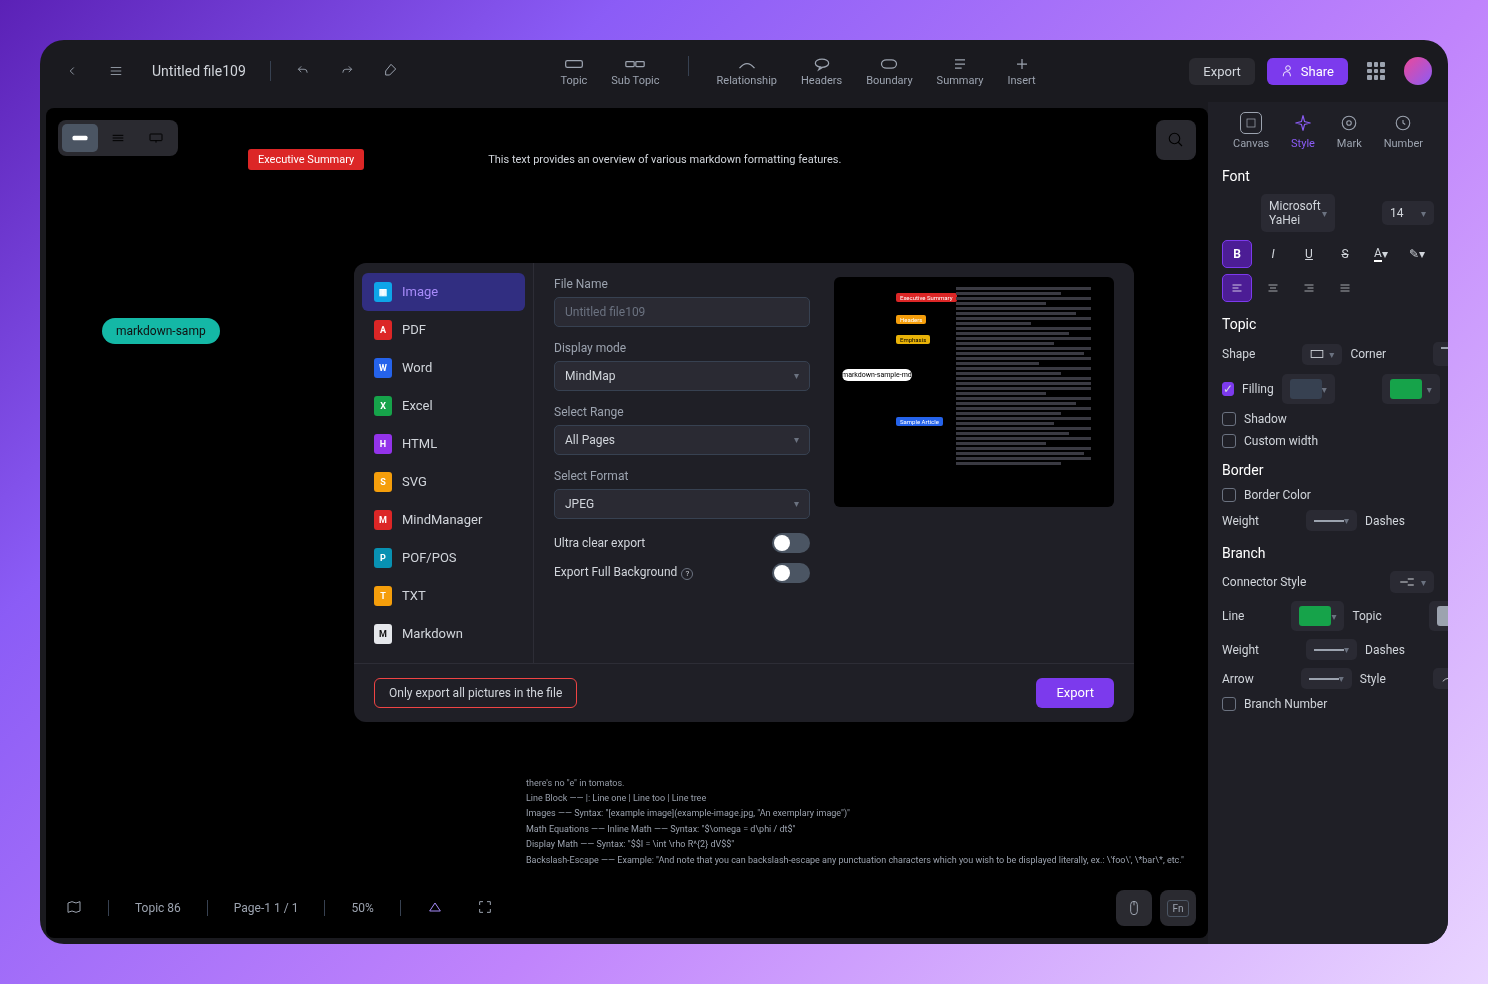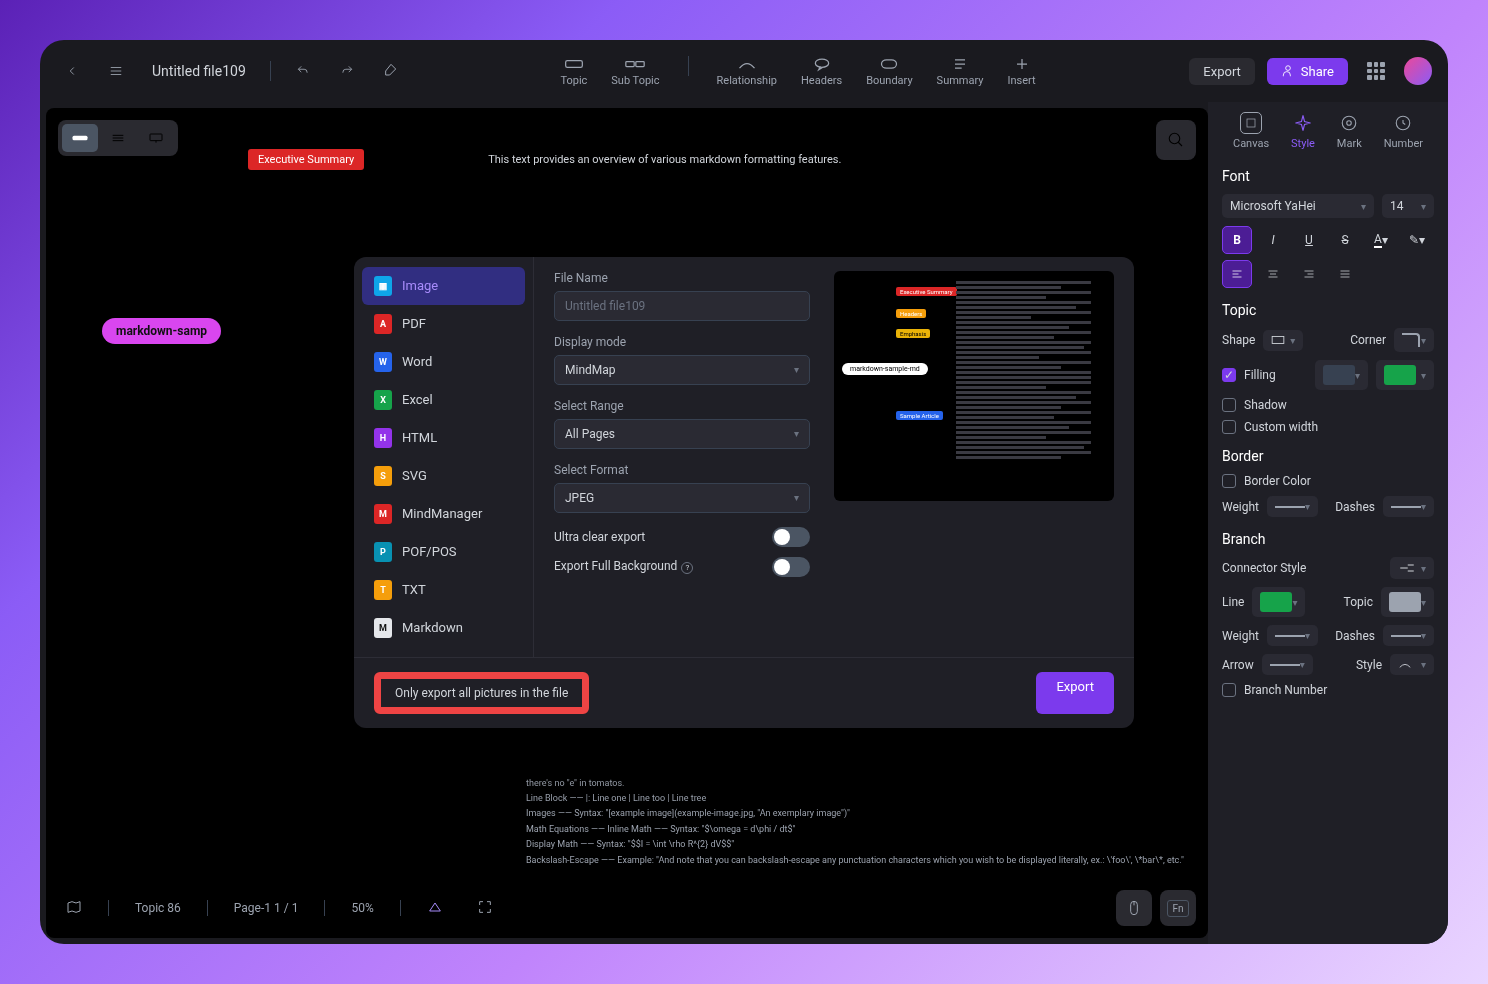--- a/index.html
+++ b/index.html
@@ -19,34 +19,34 @@
 .avatar { width:28px; height:28px; border-radius:50%; background:linear-gradient(135deg,#ec4899,#8b5cf6); }
 .body { flex:1; display:flex; }
 .canvas-area { flex:1; background:#000; position:relative; margin:6px 0 6px 6px; border-radius:8px; }
 .view-switcher { position:absolute; top:12px; left:12px; background:#2a2a30; border-radius:8px; display:flex; padding:4px; gap:2px; }
 .view-switcher .vitem { width:36px; height:28px; display:flex; align-items:center; justify-content:center; border-radius:5px; cursor:pointer; }
 .view-switcher .vitem.active { background:#4b5563; }
 .search-btn { position:absolute; top:12px; right:12px; width:40px; height:40px; background:#2a2a30; border-radius:8px; display:flex; align-items:center; justify-content:center; cursor:pointer; }
 .canvas-content { position:absolute; top:40px; left:190px;padding-left:12px; }
 .exec-tag { background:#dc2626; color:#fff; padding:4px 10px; border-radius:3px; font-size:11px; display:inline-block; }
 .overview-text { color:#d1d5db; font-size:11px; margin-left:120px; margin-top:4px; display:inline-block; }
-.root-node { position:absolute; top:210px; left:56px; background:#d946ef; color:#111; padding:6px 14px; border-radius:14px; font-size:12px;font-weight:bold; }
+.root-node { position:absolute; top:210px; left:56px; background:#14b8a6; color:#111; padding:6px 14px; border-radius:14px; font-size:12px; }
 .status-bar { position:absolute; bottom:12px; left:12px; right:12px; display:flex; align-items:center; gap:18px; color:#9ca3af; font-size:12px; }
 .status-bar .cell { padding:4px 8px; }
 .status-bar .sep { width:1px; height:16px; background:#374151; }
 .status-right { margin-left:auto; display:flex; gap:8px;align-items:flex-end; }
 .mouse-btn,.fn-btn { width:36px; height:36px; background:#2a2a30; border-radius:8px; display:flex; align-items:center; justify-content:center; }
 .right-panel { width:240px; background:#1f1f26; padding:10px 14px; color:#d1d5db; font-size:12px; overflow:auto; }
 .panel-tabs { display:flex; margin-bottom:18px; justify-content:space-around; }
 .panel-tab { display:flex; flex-direction:column; align-items:center; gap:3px; cursor:pointer; color:#9ca3af; font-size:11px; }
 .panel-tab.active { color:#8b5cf6; }
 .panel-tab .pti { width:22px; height:22px; border:1px solid currentColor; border-radius:5px; display:flex; align-items:center; justify-content:center; }
 .section-title { color:#fff; font-size:14px; margin:14px 0 10px; }
 .row { display:flex; align-items:center; gap:8px; margin:8px 0; }
-.select-like { background:#2a2a33; border-radius:5px; padding:5px 8px; display:flex; align-items:center; justify-content:space-between; flex:1; cursor:pointer; font-size:12px; }
+.select-like { background:#2a2a33; border-radius:5px; padding:5px 8px; display:flex; align-items:center; justify-content:space-between; flex:1; cursor:pointer; font-size:12px;margin-left:39px; }
 .fmt-icons { display:flex; gap:6px; flex-wrap:wrap; }
 .fmt-btn { width:30px; height:28px; display:flex; align-items:center; justify-content:center; border-radius:5px; cursor:pointer; color:#d1d5db; }
 .fmt-btn.active { background:#4c1d95; color:#fff; border:1px solid #7c3aed; }
 .align-row { display:flex; gap:6px; margin-top:6px; }
 .color-swatch { width:32px; height:20px; border-radius:3px; }
 .swatch-green { background:#16a34a; }
 .swatch-gray { background:#9ca3af; }
 .swatch-dark { background:#374151; }
 .line-sample { width:30px; height:2px; background:#9ca3af; }
 .checkbox { width:14px; height:14px; border:1px solid #6b7280; border-radius:3px; display:inline-flex; align-items:center; justify-content:center; }
@@ -65,26 +65,26 @@
 .file-icon { width:18px; height:20px; border-radius:3px; display:flex; align-items:center; justify-content:center; font-size:9px; font-weight:bold; color:#fff; }
 .fi-img{background:#0ea5e9}.fi-pdf{background:#dc2626}.fi-word{background:#2563eb}.fi-excel{background:#16a34a}.fi-html{background:#9333ea}.fi-svg{background:#f59e0b}.fi-mm{background:#dc2626}.fi-pof{background:#0891b2}.fi-txt{background:#f59e0b}.fi-md{background:#e5e7eb;color:#111}
 .form-area { flex:1; padding:14px 20px; display:flex; gap:24px; }
 .form-col { flex:1; }
 .form-label { color:#9ca3af; font-size:12px; margin-bottom:6px; display:block; }
 .form-input,.form-select { width:100%; background:#2a2a33; border:1px solid #374151; border-radius:5px; padding:7px 10px; color:#d1d5db; font-size:12px; display:flex; justify-content:space-between; align-items:center; cursor:pointer; margin-bottom:14px; }
 .toggle-row { display:flex; align-items:center; justify-content:space-between; margin:10px 0; font-size:12px; color:#d1d5db; }
 .toggle { width:38px; height:20px; background:#4b5563; border-radius:10px; position:relative; cursor:pointer; }
 .toggle .knob { width:16px; height:16px; background:#fff; border-radius:50%; position:absolute; top:2px; left:2px; }
 .preview-box { width:280px; height:230px; background:#000; border-radius:6px; padding:10px; position:relative; overflow:hidden; }
-.preview-root { position:absolute; top:92px; left:8px; background:#fff; color:#000; font-size:7px; padding:2px 8px; border-radius:8px; }
+.preview-root { position:absolute; top:92px; left:8px; background:#fff; color:#000; font-size:7px; padding:2px 0; border-radius:8px; }
 .preview-tag { position:absolute; font-size:6px; padding:1px 4px; border-radius:2px; color:#fff; }
 .preview-lines { position:absolute; right:8px; top:8px; width:150px; }
 .preview-lines div { height:3px; background:#3a3a42; margin:2px 0; width:90%; }
 .dialog-footer { padding:14px 20px; display:flex; gap:10px; border-top:1px solid #2d2d36; }
-.btn-outline { border:7px solid #ef4444; padding:7px 14px; border-radius:6px; cursor:pointer; font-size:12px; color:#d1d5db; }
+.btn-outline { border:1px solid #ef4444; padding:7px 14px; border-radius:6px; cursor:pointer; font-size:12px; color:#d1d5db; }
 .btn-primary { background:#7c3aed; color:#fff; padding:7px 20px; border-radius:6px; cursor:pointer; font-size:13px; margin-left:auto; }
 .caret { font-size:10px; color:#6b7280; }
 .help-icon { width:12px; height:12px; border:1px solid #6b7280; border-radius:50%; display:inline-flex; align-items:center; justify-content:center; font-size:8px; margin-left:4px; }
 .canvas-bottom-text { position:absolute; bottom:70px; left:480px; color:#9ca3af; font-size:9px; line-height:1.6; }
 .canvas-bottom-text div { margin:1px 0; }
 svg { fill:none; stroke:currentColor; stroke-width:1.5; }
 </style>
 </head>
 <body>
 

